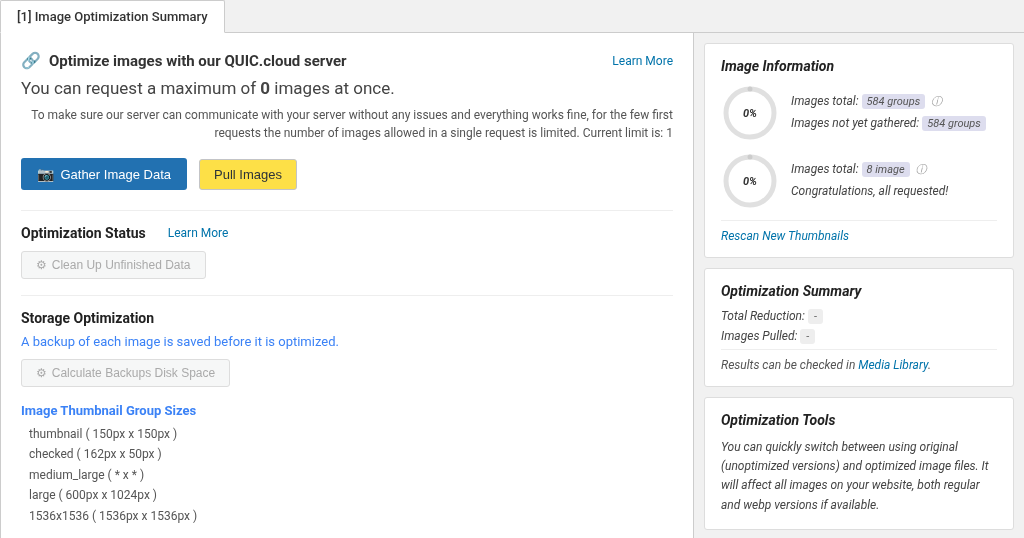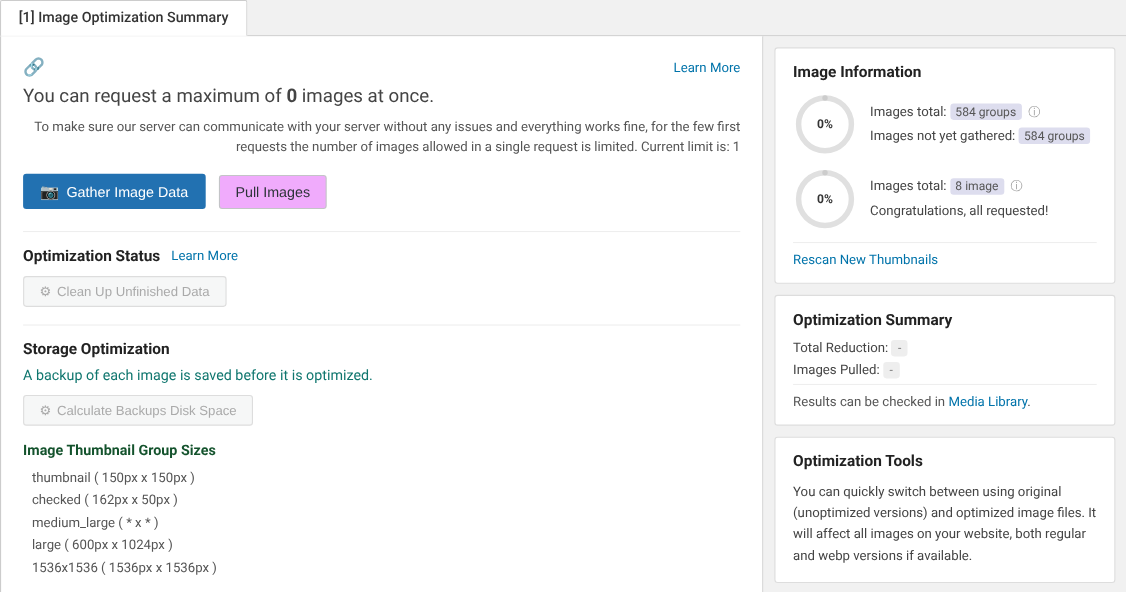--- a/index.html
+++ b/index.html
@@ -66,20 +66,21 @@
       flex-direction: column;
       gap: 10px;
       padding: 10px;
       background: #f1f1f1;
     }
     .right-card {
       background: #fff;
       border: 1px solid #ddd;
       border-radius: 3px;
       padding: 14px 16px;
+      font-style: italic;
     }
     
     .section-title {
       font-size: 14px;
       font-weight: 700;
       margin-bottom: 10px;
       color: #222;
     }
     
     .optimize-header {
@@ -131,39 +132,39 @@
       border: none;
       border-radius: 3px;
       padding: 8px 16px;
       font-size: 13px;
       cursor: pointer;
       display: flex;
       align-items: center;
       gap: 6px;
     }
     .btn-secondary {
-      background: #f0abfc;
+      background: #fde047;
       color: #2c3338;
       border: 1px solid #c3c4c7;
       border-radius: 3px;
       padding: 7px 14px;
       font-size: 13px;
       cursor: pointer;
     }
     
     .divider {
       border: none;
       border-top: 1px solid #eee;
       margin: 14px 0;
     }
     
     .status-row {
       display: flex;
-      align-items: flex-start;
-      gap: 10px;
+      align-items: center;
+      gap: 22px;
       margin-bottom: 10px;
     }
     .status-title {
       font-size: 14px;
       font-weight: 700;
       color: #222;
     }
     .btn-disabled {
       background: #f6f7f7;
       color: #aaa;
@@ -178,28 +179,28 @@
     }
     
     .storage-title {
       font-size: 14px;
       font-weight: 700;
       color: #222;
       margin-bottom: 8px;
     }
     .storage-desc {
       font-size: 13px;
-      color: #0f766e;
+      color: #3b82f6;
       margin-bottom: 10px;
     }
     
     .thumb-title {
       font-size: 13px;
       font-weight: 700;
-      color: #14532d;
+      color: #3b82f6;
       margin-bottom: 6px;
     }
     .thumb-list {
       list-style: none;
       padding-left: 8px;
     }
     .thumb-list li {
       font-size: 12px;
       color: #555;
       line-height: 1.7;
@@ -302,20 +303,21 @@
     </div>
   </div>
 
   <div class="content">
 
     <div class="left-panel">
 
       <div class="optimize-header">
         <div class="optimize-title">
           <span class="chain-icon">🔗</span>
+          <span>Optimize images with our QUIC.cloud server</span>
         </div>
         <a class="learn-more" href="#">Learn More</a>
       </div>
 
       <p class="optimize-desc">
         <span>You can request a maximum of </span><strong>0</strong><span> images at once.</span>
       </p>
       <p class="optimize-note">To make sure our server can communicate with your server without any issues and everything works fine, for the few first requests the number of images allowed in a single request is limited. Current limit is: 1</p>
 
       <div class="btn-row">

